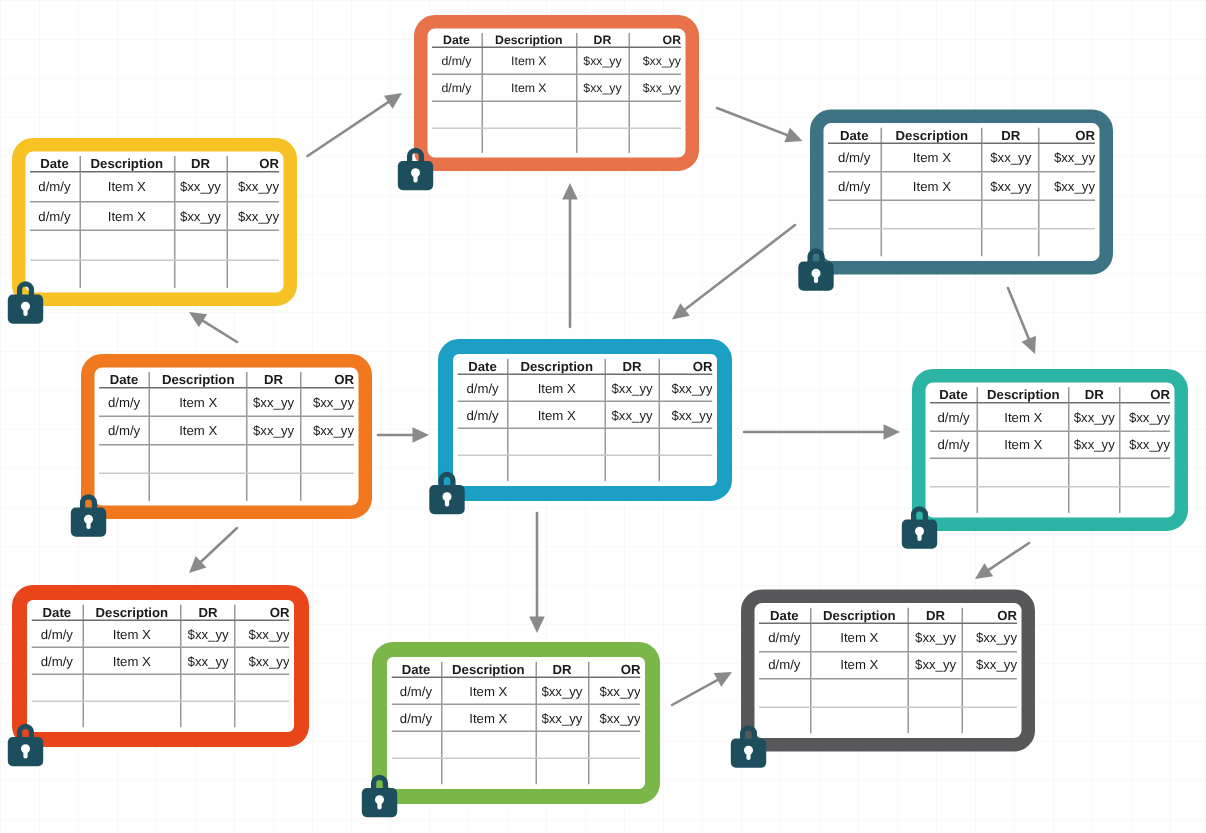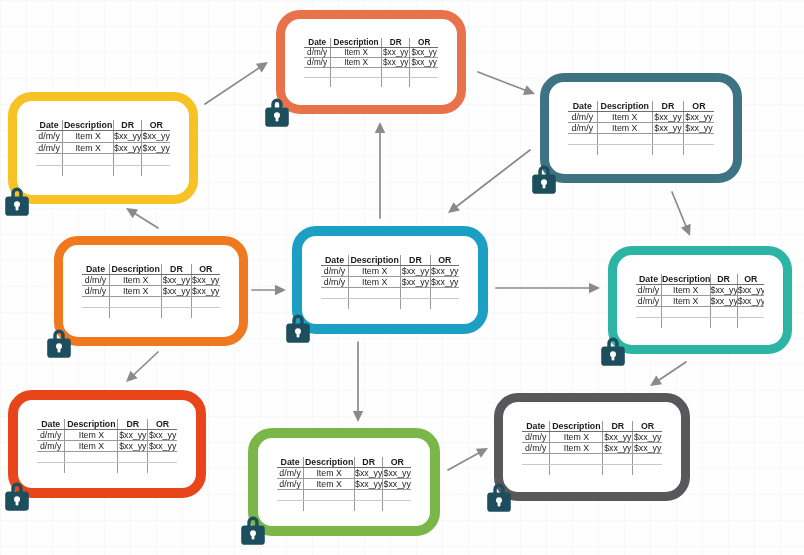--- a/index.html
+++ b/index.html
@@ -40,23 +40,23 @@
     width: 804px;
     height: 555px;
     pointer-events: none;
   }
 
   
   .ledger-card {
     position: absolute;
     box-sizing: border-box;
     border-style: solid;
-    border-radius: 24px;
+    border-radius: 14px;
     background: #ffffff;
-    padding: 19px;
+    padding: 3px;
   }
 
   .ledger-table {
     width: 100%;
     height: 100%;
     border-collapse: collapse;
     table-layout: fixed;
     background: #ffffff;
     border-radius: 5px;
     overflow: hidden;
@@ -69,20 +69,21 @@
     text-align: center;
     vertical-align: middle;
     color: #1a1a1a;
     white-space: nowrap;
     overflow: hidden;
     border-right: 1px solid #9a9a9a;
   }
   .ledger-table td:last-child,
   .ledger-table th:last-child {
     border-right: 0;
+    text-align: right;
   }
 
   .ledger-table thead th {
     font-weight: bold;
     border-bottom: 1px solid #6e6e6e;
   }
 
   .ledger-table tbody tr.data-row td {
     border-bottom: 1px solid #9a9a9a;
   }

